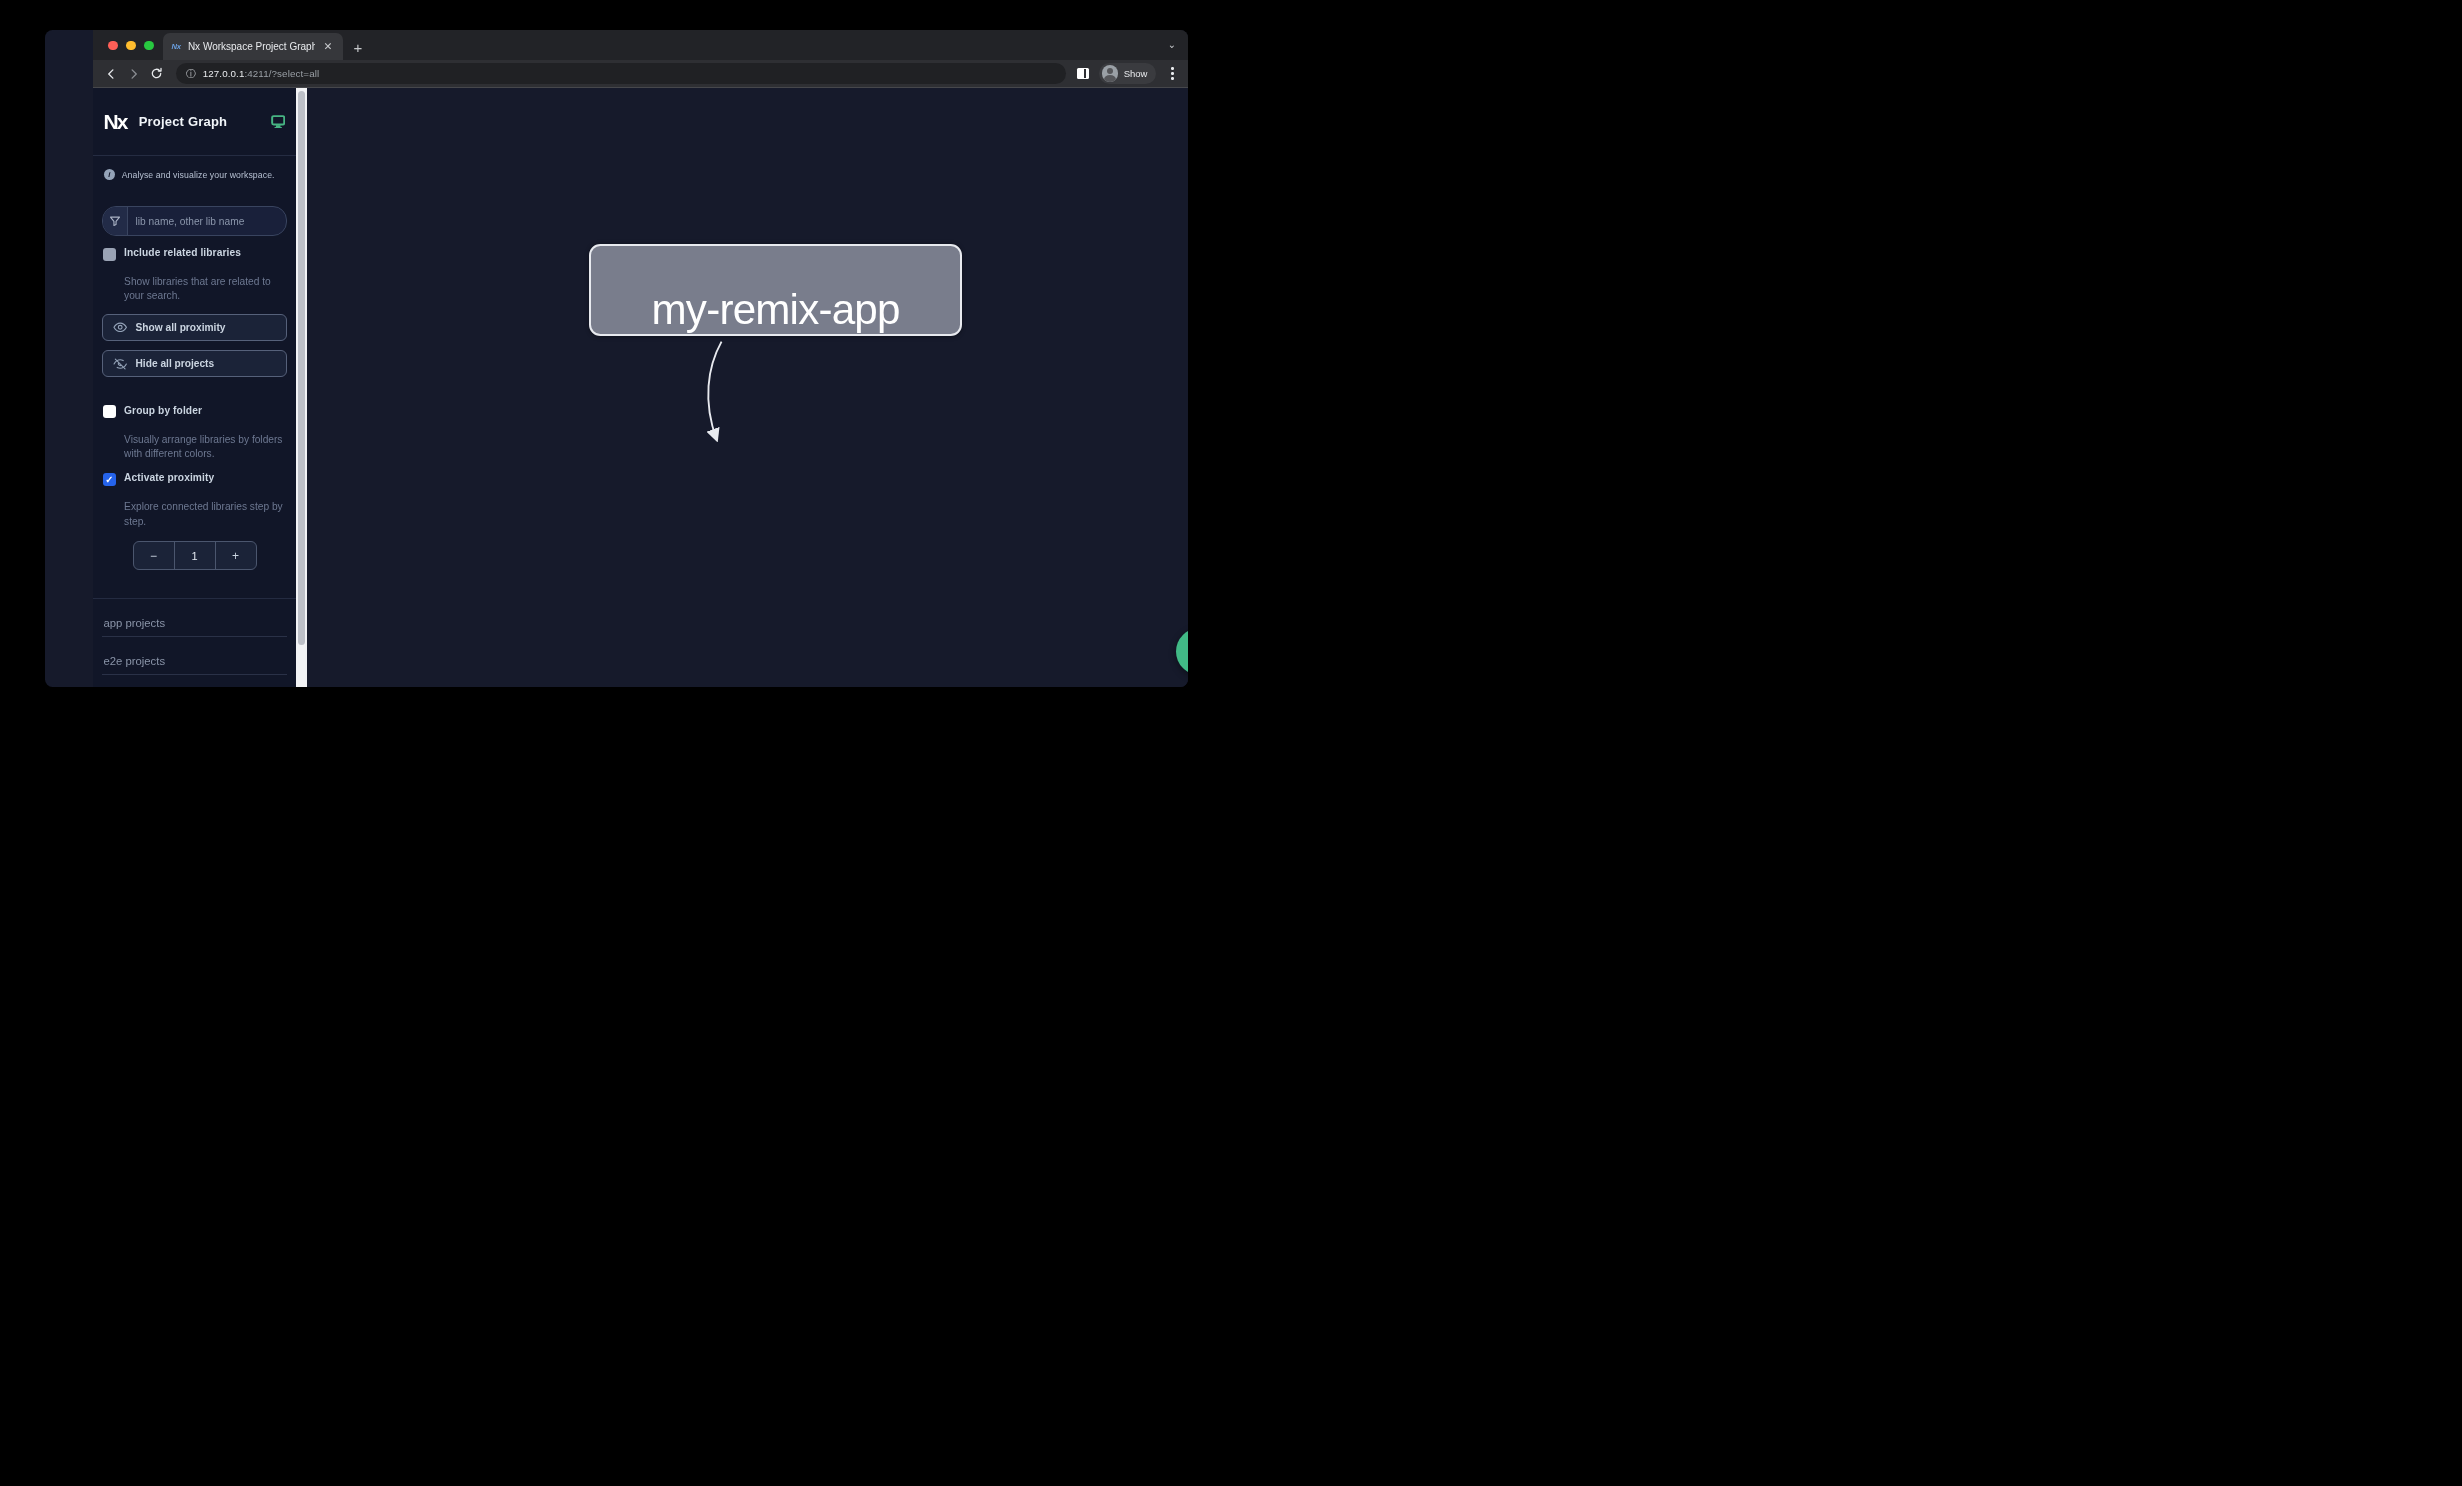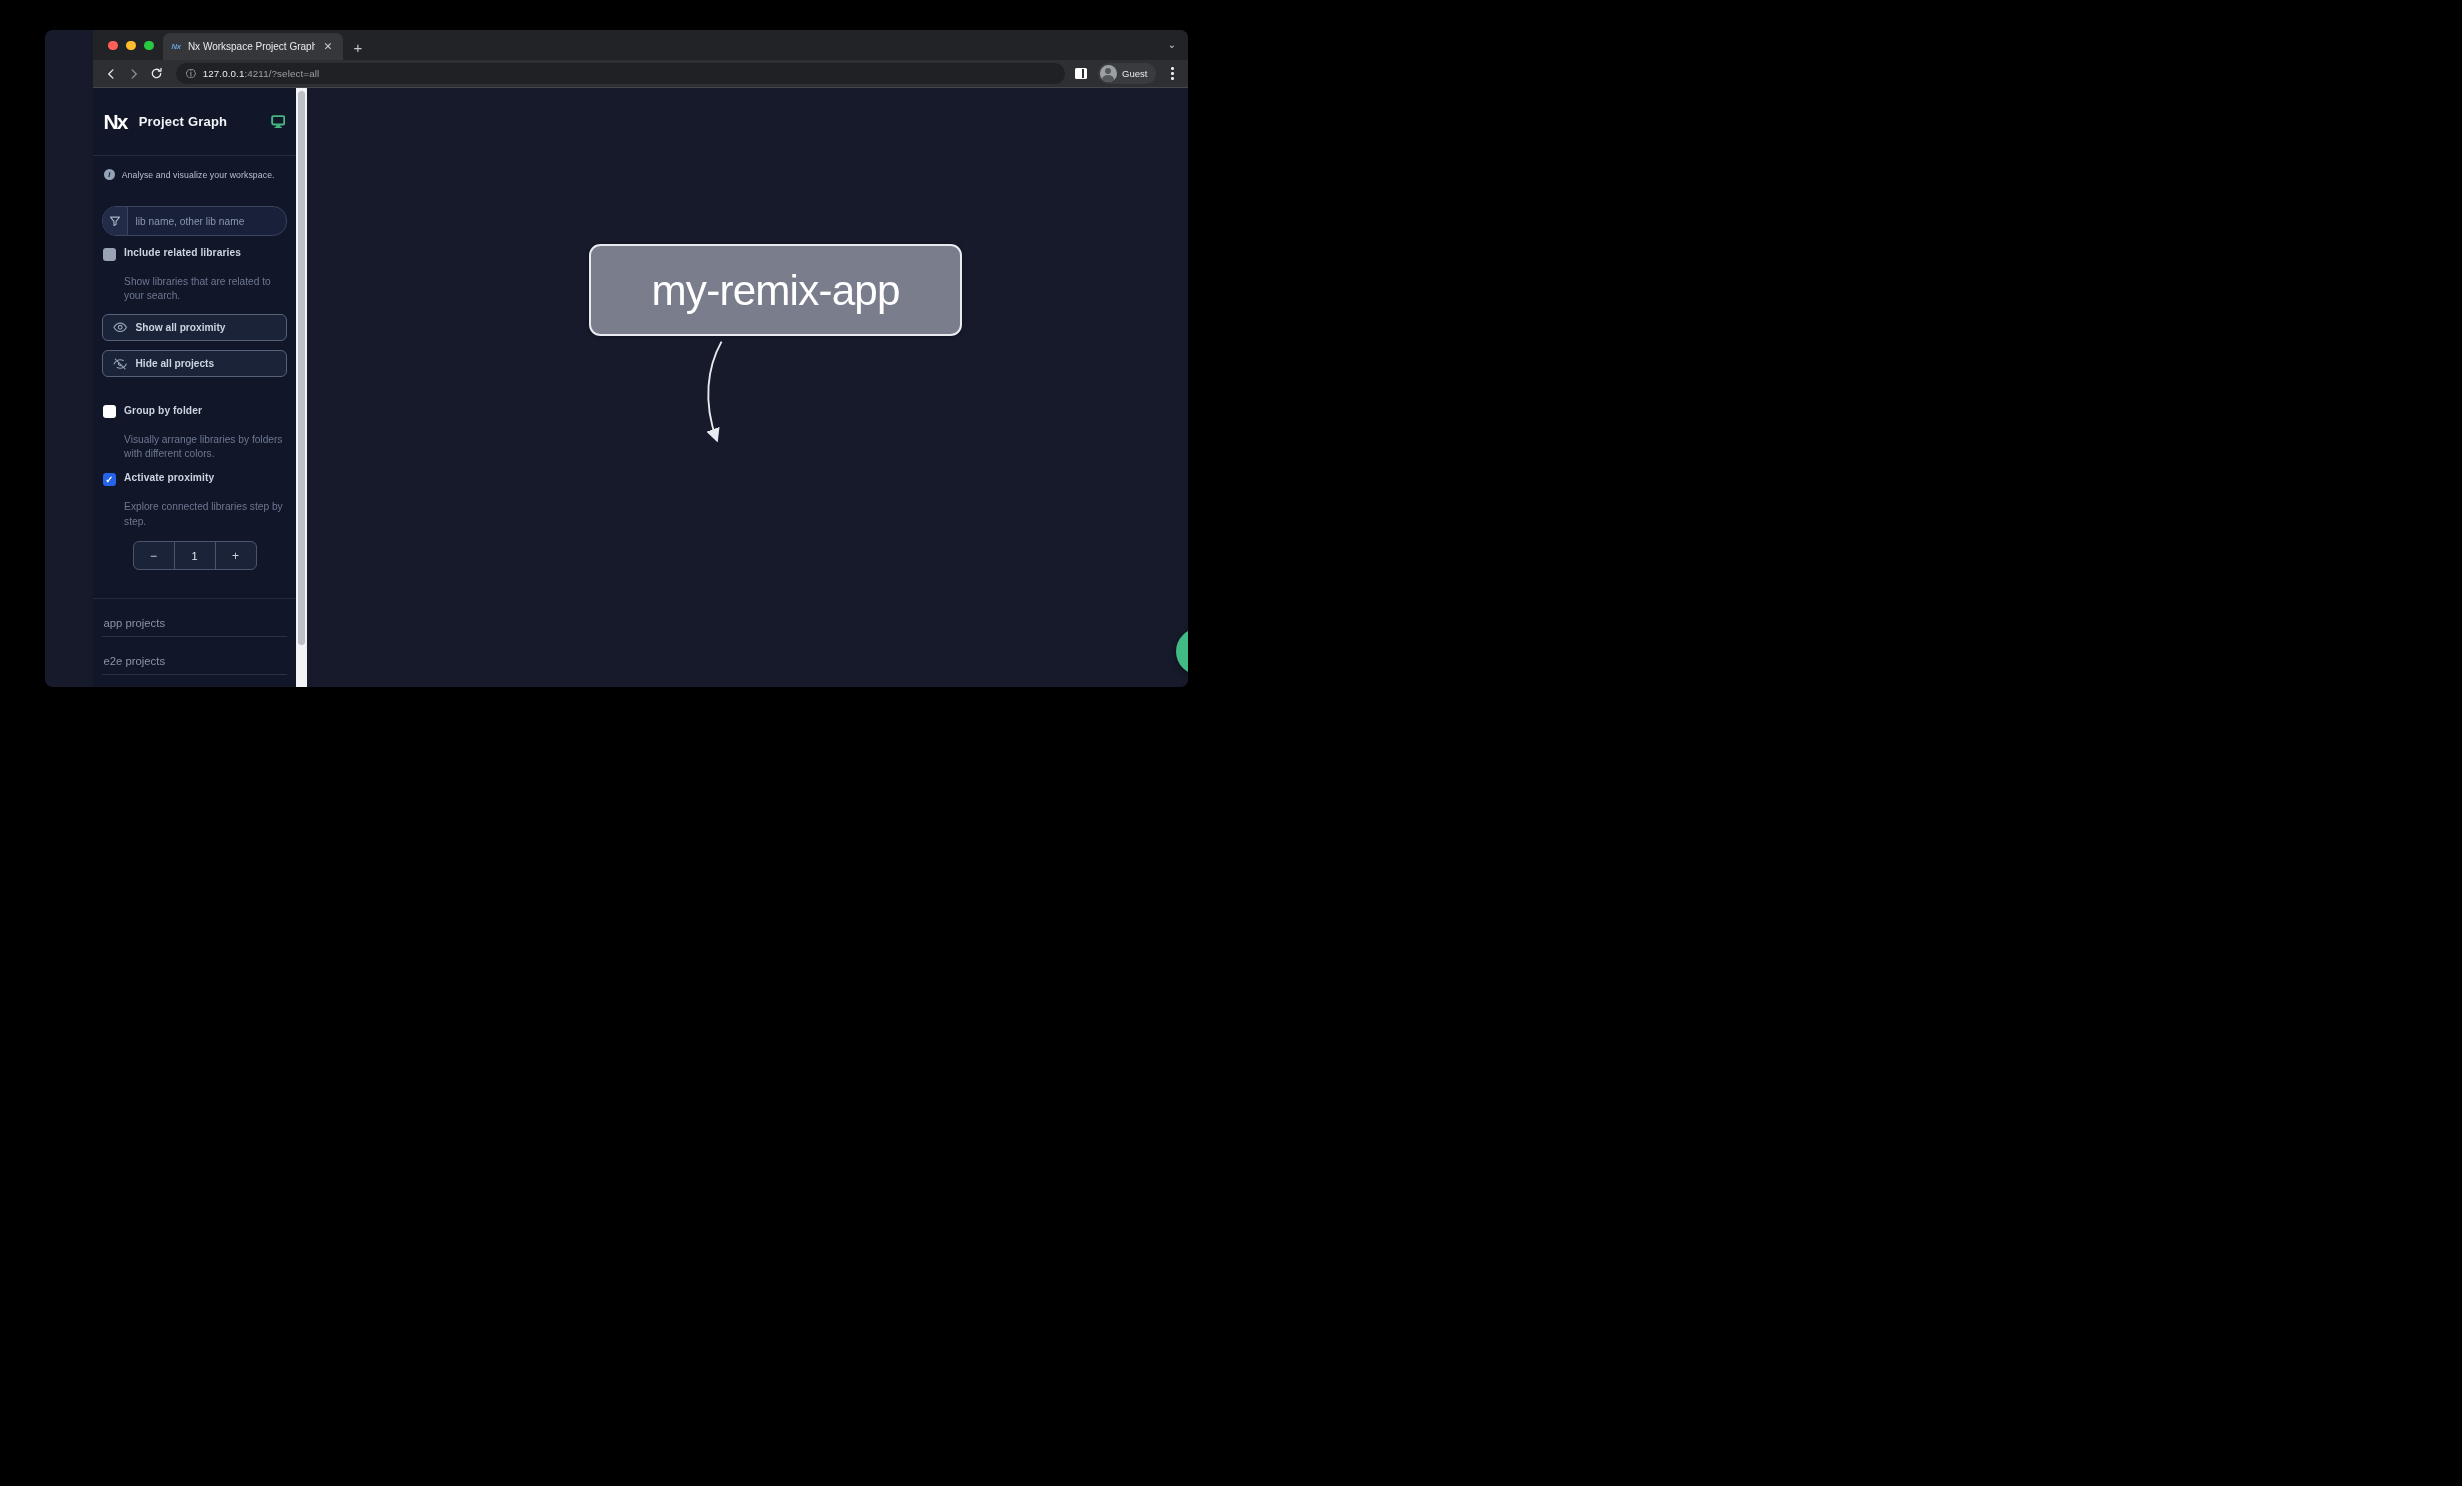--- a/index.html
+++ b/index.html
@@ -126,21 +126,21 @@
           <path d="M14.4 1.8v3.4h-3.4" fill="none" stroke="#e8eaed" stroke-width="1.7" stroke-linecap="round" stroke-linejoin="round"></path>
         </svg>
     </span>
     <div class="urlbar">
       <span class="info-badge">ⓘ</span>
       <span class="url"><span>127.0.0.1</span><span class="dim">:4211/?select=all</span></span>
     </div>
     <span class="panel-icon"></span>
     <div class="guest-pill">
       <span class="avatar"></span>
-      <span class="guest-label">Guest</span>
+      <span class="guest-label">Show</span>
     </div>
     <span class="kebab">
         <i></i>
         <i></i>
         <i></i>
       </span>
   </div>
 
   <div class="content">
 
@@ -230,21 +230,21 @@
     <div class="canvas">
       <svg id="edge-svg" viewBox="0 0 1228 792" width="929" height="599">
         <defs>
           <marker id="arrow" viewBox="0 0 10 10" refX="7.5" refY="5" markerWidth="7.5" markerHeight="7.5" orient="auto-start-reverse">
             <path d="M0 0 L10 5 L0 10 z" fill="#e8eaef"></path>
           </marker>
         </defs>
         <path d="M 578 332 C 558 368, 552 416, 571 468" fill="none" stroke="#e8eaef" stroke-width="2.6" marker-end="url(#arrow)"></path>
       </svg>
 
-      <div class="node" style="left:282px; top:156px; width:373px; height:92px;">
+      <div class="node" style="left:282px; top:156px; width:373px; height:92px;align-items:flex-end;">
         <span class="node-label">my-remix-app</span>
       </div>
 
       <div class="fab">
         <span>
           <svg width="19.7" height="19.7" viewBox="0 0 26 26">
               <path d="M13 4v11" stroke="#fff" stroke-width="2.6" stroke-linecap="round"></path>
               <path d="M8 10.5 13 15.5 18 10.5" fill="none" stroke="#fff" stroke-width="2.6" stroke-linecap="round" stroke-linejoin="round"></path>
               <path d="M6.5 20.5h13" stroke="#fff" stroke-width="2.6" stroke-linecap="round"></path>
             </svg>

